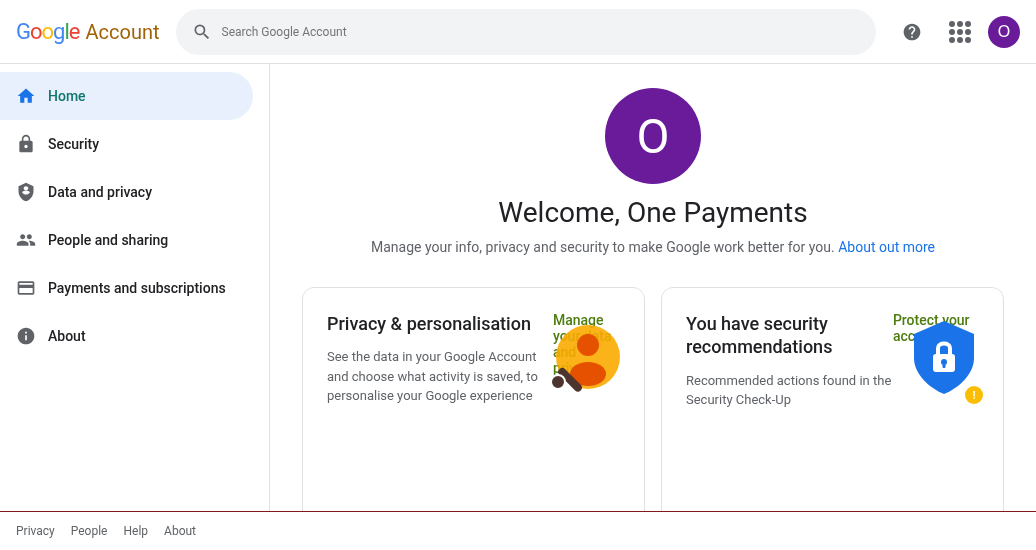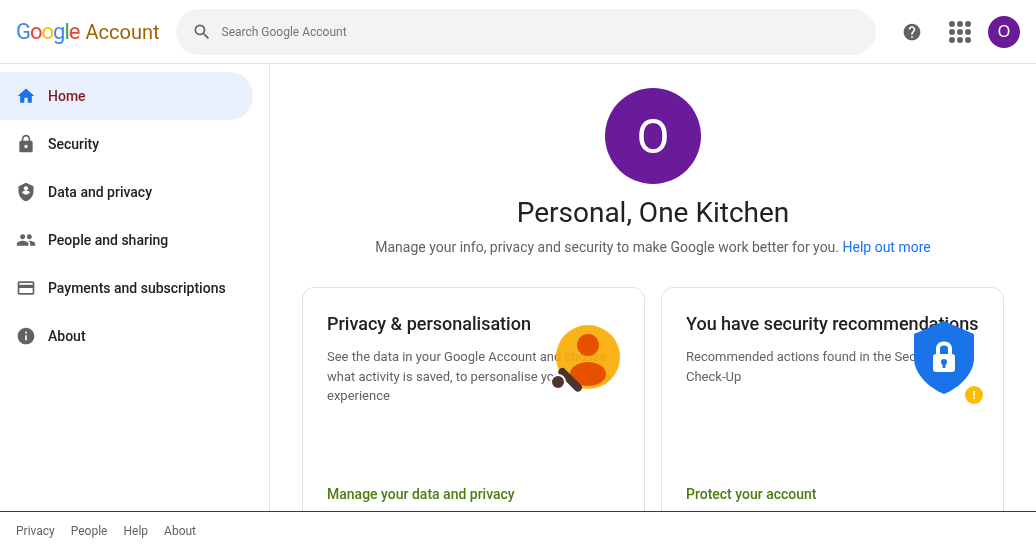--- a/index.html
+++ b/index.html
@@ -44,21 +44,21 @@
     
     .sidebar {
       width: 270px; flex-shrink: 0; padding: 8px 0; overflow-y: auto;
       border-right: 1px solid #e0e0e0;
     }
     .sidebar-item {
       display: flex; align-items: center; gap: 12px; padding: 12px 16px;
       cursor: pointer; border-radius: 0 24px 24px 0; margin-right: 16px;
       min-height: 48px; font-size: 14px; color: #202124; font-weight: 500;
     }
-    .sidebar-item.active { background: #e8f0fe; color: #7f1d1d; }
+    .sidebar-item.active { background: #e8f0fe; color: #0f766e; }
     .sidebar-icon { width: 20px; height: 20px; display: flex; align-items: center; justify-content: center; color: #5f6368; }
     .sidebar-item.active .sidebar-icon { color: #1a73e8; }
     .sidebar-label { font-size: 14px; }
 
     
     .main-content {
       flex: 1; overflow-y: auto; display: flex; flex-direction: column;
       align-items: center; padding: 24px 32px;
     }
 
@@ -70,21 +70,21 @@
       align-items: center; justify-content: center; margin-bottom: 12px;
     }
     .welcome-text { font-size: 28px; color: #202124; font-weight: 400; margin-bottom: 10px; }
     .subtitle-text { font-size: 14px; color: #5f6368; text-align: center; }
     .subtitle-text a { color: #1a73e8; text-decoration: none; }
 
     
     .cards-container { display: flex; gap: 16px; width: 100%; max-width: 720px; margin-top: 16px; }
     .card {
       flex: 1; border: 1px solid #e0e0e0; border-radius: 12px; padding: 24px;
-      display: flex; flex-direction: column; justify-content: space-between;
+      display: flex; flex-direction: row; justify-content: space-between;
       min-height: 240px; position: relative; overflow: hidden;
     }
     .card-title { font-size: 18px; color: #202124; font-weight: 500; margin-bottom: 12px; line-height: 1.3; }
     .card-desc { font-size: 13px; color: #5f6368; line-height: 1.5; }
     .card-link { color: #4d7c0f; font-size: 14px; font-weight: 500; text-decoration: none; cursor: pointer; display: block; }
 
     
     .footer {
       display: flex; gap: 16px; padding: 12px 16px; font-size: 12px;
       color: #5f6368; border-top: 1px solid #7f1d1d; flex-shrink: 0;
@@ -208,24 +208,24 @@
       </span>
       <span class="sidebar-label">About</span>
     </div>
   </nav>
 
   <main class="main-content">
     <div class="profile-section">
       <div class="profile-avatar">
         <span>O</span>
       </div>
-      <h1 class="welcome-text">Personal, One Kitchen</h1>
+      <h1 class="welcome-text">Welcome, One Payments</h1>
       <p class="subtitle-text">
         <span>Manage your info, privacy and security to make Google work better for you.</span>
-        <a href="#">Help out more</a>
+        <a href="#">About out more</a>
       </p>
     </div>
 
     <div class="cards-container">
 
       <div class="card">
         <div>
           <div class="card-title">Privacy &amp; personalisation</div>
           <div class="card-desc">See the data in your Google Account and choose what activity is saved, to personalise your Google experience</div>
         </div>

